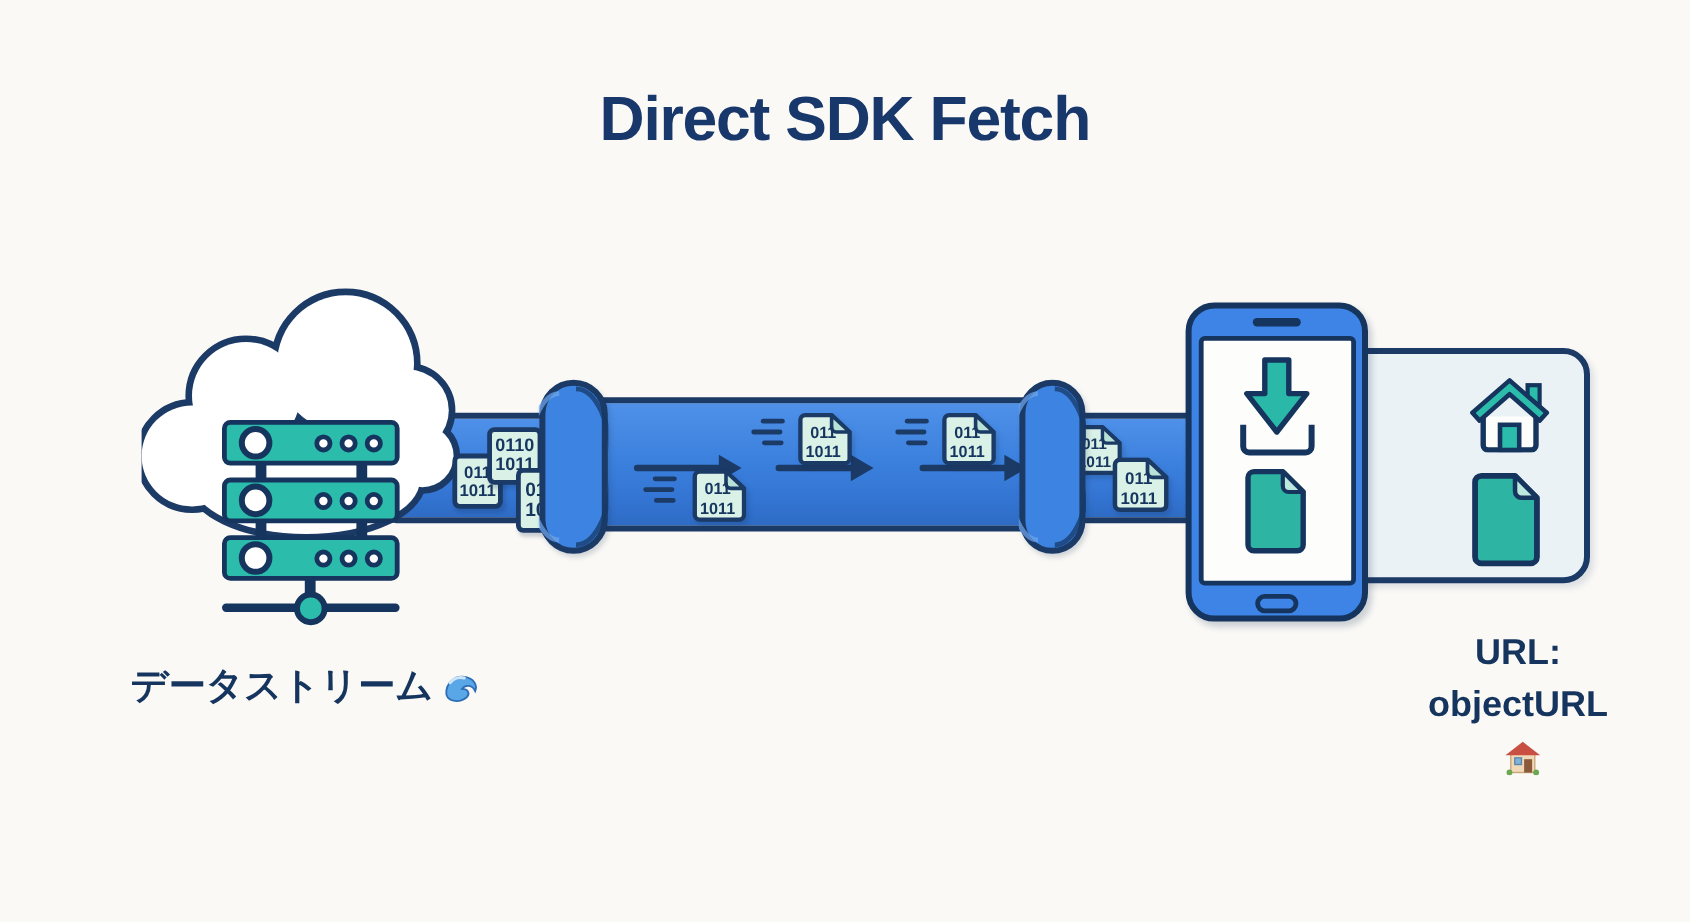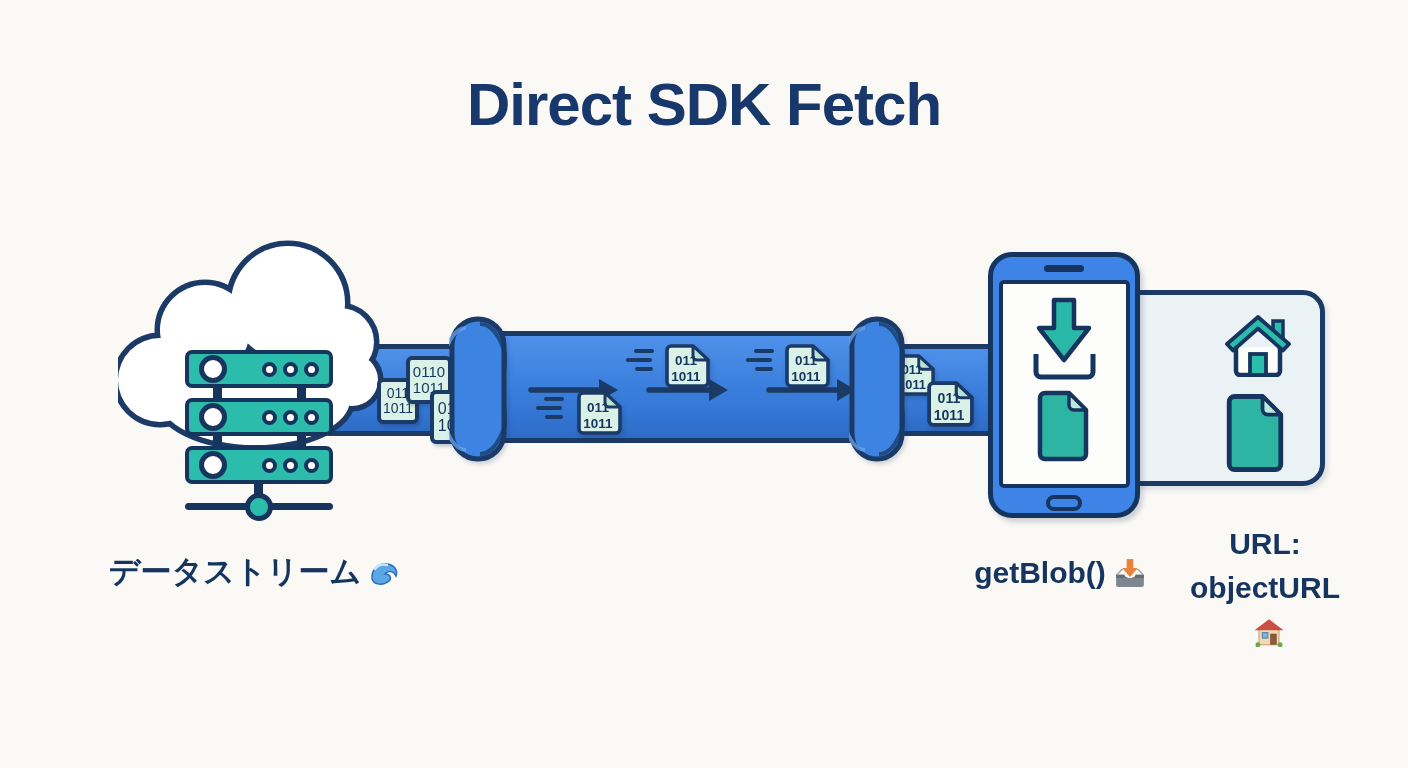--- a/index.html
+++ b/index.html
@@ -1,21 +1,21 @@
 <!DOCTYPE html>
 <html><head>
 <meta charset="utf-8">
 <style>
   html,body{margin:0;padding:0;}
   body{background:#faf9f6;font-family:"Liberation Sans",sans-serif;}
   .canvas{position:relative;width:1408px;height:768px;background:#faf9f6;overflow:hidden;}
 
   
   .title{position:absolute;left:0;top:70px;width:100%;text-align:center;
-         font-size:60px;font-weight:bold;color:#18376b;letter-spacing:-1px;}
+         font-size:52px;font-weight:bold;color:#18376b;letter-spacing:-1px;}
 
   
   .pipe{position:absolute;background:linear-gradient(180deg,#4f91e9 0%,#3c81de 45%,#3374d2 80%,#2e6bc4 100%);
         border:5px solid #1b3a66;box-sizing:border-box;z-index:2;}
   .pipe.main{left:455px;top:331px;width:430px;height:112px;border-radius:10px;}
   .pipe.connector{left:326px;top:344px;width:150px;height:92px;border-radius:16px 4px 4px 4px;}
   .pipe.narrow{left:876px;top:344px;width:132px;height:92px;border-radius:4px;}
   .flange{position:absolute;z-index:6;filter:drop-shadow(2px 3px 2px rgba(20,45,80,.18));}
 
   
@@ -29,21 +29,21 @@
   .dot{width:7px;height:7px;border:4px solid #15355e;border-radius:50%;background:#fff;}
   .conn{position:absolute;width:9px;height:14px;background:#15355e;}
   .stand{position:absolute;left:69px;top:132px;width:9px;height:22px;background:#15355e;}
   .baseline{position:absolute;left:0px;top:153px;width:148px;height:7px;background:#15355e;border-radius:4px;}
   .node{position:absolute;left:60px;top:143px;width:18px;height:18px;background:#2bbcab;
         border:5px solid #15355e;border-radius:50%;}
 
   
   .pkt{position:absolute;background:#d9f1e6;border:4px solid #1b3a66;border-radius:6px;
        box-sizing:border-box;display:flex;flex-direction:column;align-items:center;justify-content:center;
-       color:#16355f;font-weight:normal;line-height:1.07;z-index:5;
+       color:#16355f;font-weight:bold;line-height:1.07;z-index:5;
        box-shadow:2px 3px 3px rgba(20,45,80,.2);}
   .pkt span{display:block;}
   .pkt-doc{position:absolute;z-index:3;filter:drop-shadow(2px 3px 2px rgba(20,45,80,.22));}
   .pkt-doc .doc-body{fill:#d9f1e6;stroke:#1b3a66;stroke-width:3.6;stroke-linejoin:round;}
   .pkt-doc .doc-fold{fill:#b9e2d6;stroke:#1b3a66;stroke-width:3;stroke-linejoin:round;}
   .pkt-doc text{font-family:"Liberation Sans",sans-serif;font-weight:bold;font-size:13.5px;
                 fill:#16355f;text-anchor:middle;}
   .pkt-doc.exit{z-index:5;}
 
   .arrow,.speed{position:absolute;z-index:3;}
@@ -257,30 +257,20 @@
 
   <div class="lbl storage-lbl">
     <div>
       <span>データストリーム</span><span class="emoji"><svg width="32" height="27" viewBox="0 0 32 27">
         <path d="M3 19 C2 9 10 3 18 4 C26 5 29 11 27 16 C25 11 19 10 16 14 C21 14 23 18 20 21 C14 26 5 25 3 19 Z" fill="#5aa7e8" stroke="#2c6db5" stroke-width="1.5"></path>
         <path d="M6 9 C9 5 14 4 18 5" fill="none" stroke="#cfe6fa" stroke-width="2.5" stroke-linecap="round"></path>
       </svg></span>
     </div>
   </div>
 
-  <div class="lbl getblob-lbl">
-    <span>getBlob()</span><span class="emoji"><svg width="32" height="30" viewBox="0 0 28 27">
-      <rect x="11" y="1" width="6" height="8" fill="#e8833a"></rect>
-      <polygon points="7,9 21,9 14,17" fill="#e8833a"></polygon>
-      <path d="M3 15 L8 10 H6 L1.5 15 Z" fill="#9aa2ab"></path>
-      <path d="M25 15 L20 10 H22 L26.5 15 Z" fill="#9aa2ab"></path>
-      <path d="M1.5 15 H9 C9 19 19 19 19 15 H26.5 V24 a2 2 0 0 1 -2 2 H3.5 a2 2 0 0 1 -2 -2 Z" fill="#7e8790"></path>
-      <path d="M1.5 15 H9 C9 19 19 19 19 15 H26.5 V18 H1.5 Z" fill="#646d77"></path>
-    </svg></span>
-  </div>
 
   <div class="lbl objecturl-lbl">
     <div>URL:</div>
     <div>objectURL</div>
     <div>
       <span class="emoji"><svg width="32" height="30" viewBox="0 0 28 27">
         <rect x="5" y="11" width="18" height="14" fill="#f0d9b8" stroke="#c9a477" stroke-width="1"></rect>
         <polygon points="1,12 14,2 27,12" fill="#c94f43"></polygon>
         <rect x="15" y="15" width="6" height="10" fill="#8a5a3b"></rect>
         <rect x="8" y="14" width="5" height="5" fill="#7fb3d8" stroke="#5a86a8" stroke-width="1"></rect>

